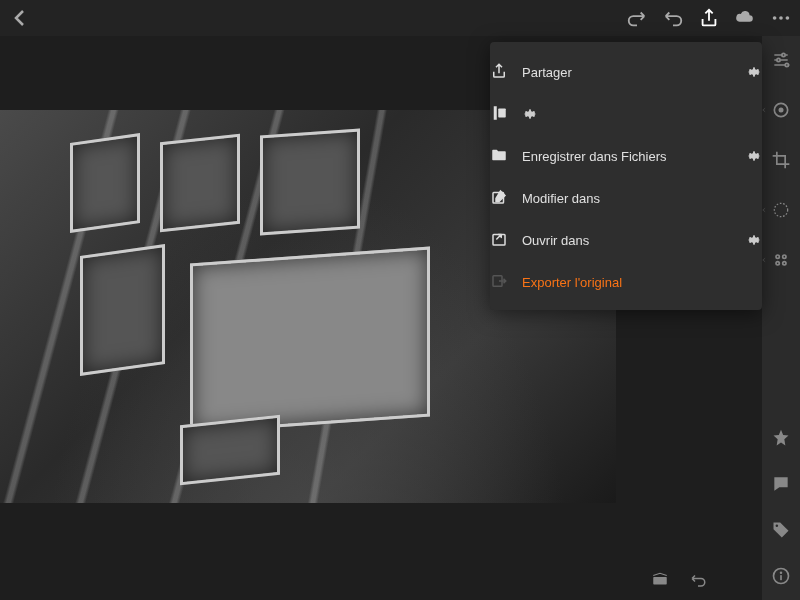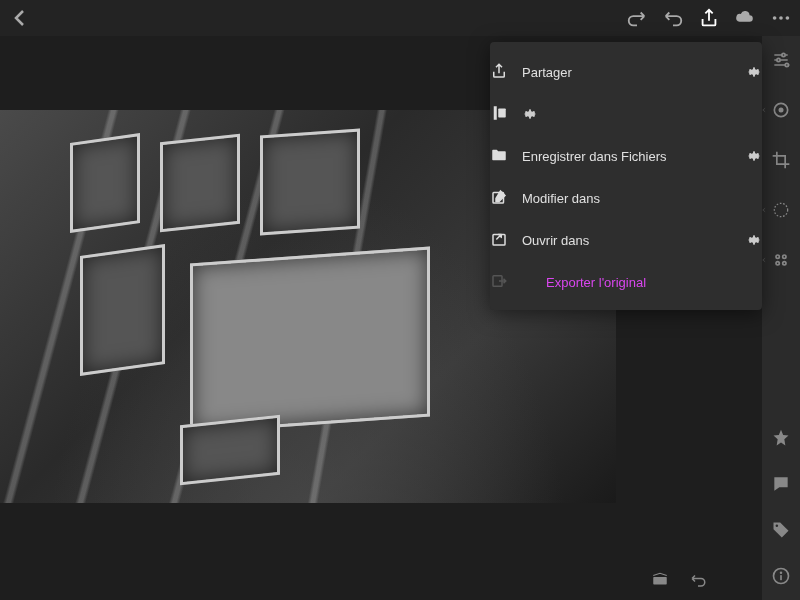--- a/index.html
+++ b/index.html
@@ -115,21 +115,21 @@
       display: flex;
       align-items: center;
       justify-content: center;
       color: #ddd;
     }
     .menu-item-label {
       flex: 1;
       color: #e0e0e0;
       font-size: 13px;
     }
-    .menu-item.disabled .menu-item-label { color: #d946ef; margin-left: 24px; }
+    .menu-item.disabled .menu-item-label { color: #f97316; }
     .menu-item.disabled .menu-item-icon { color: #555; }
     .menu-item-gear {
       width: 16px; height: 16px;
       display: flex; align-items: center; justify-content: center;
       color: #ccc;
     }
     .bottom-toolbar {
       position: absolute;
       bottom: 6px;
       left: 0;

